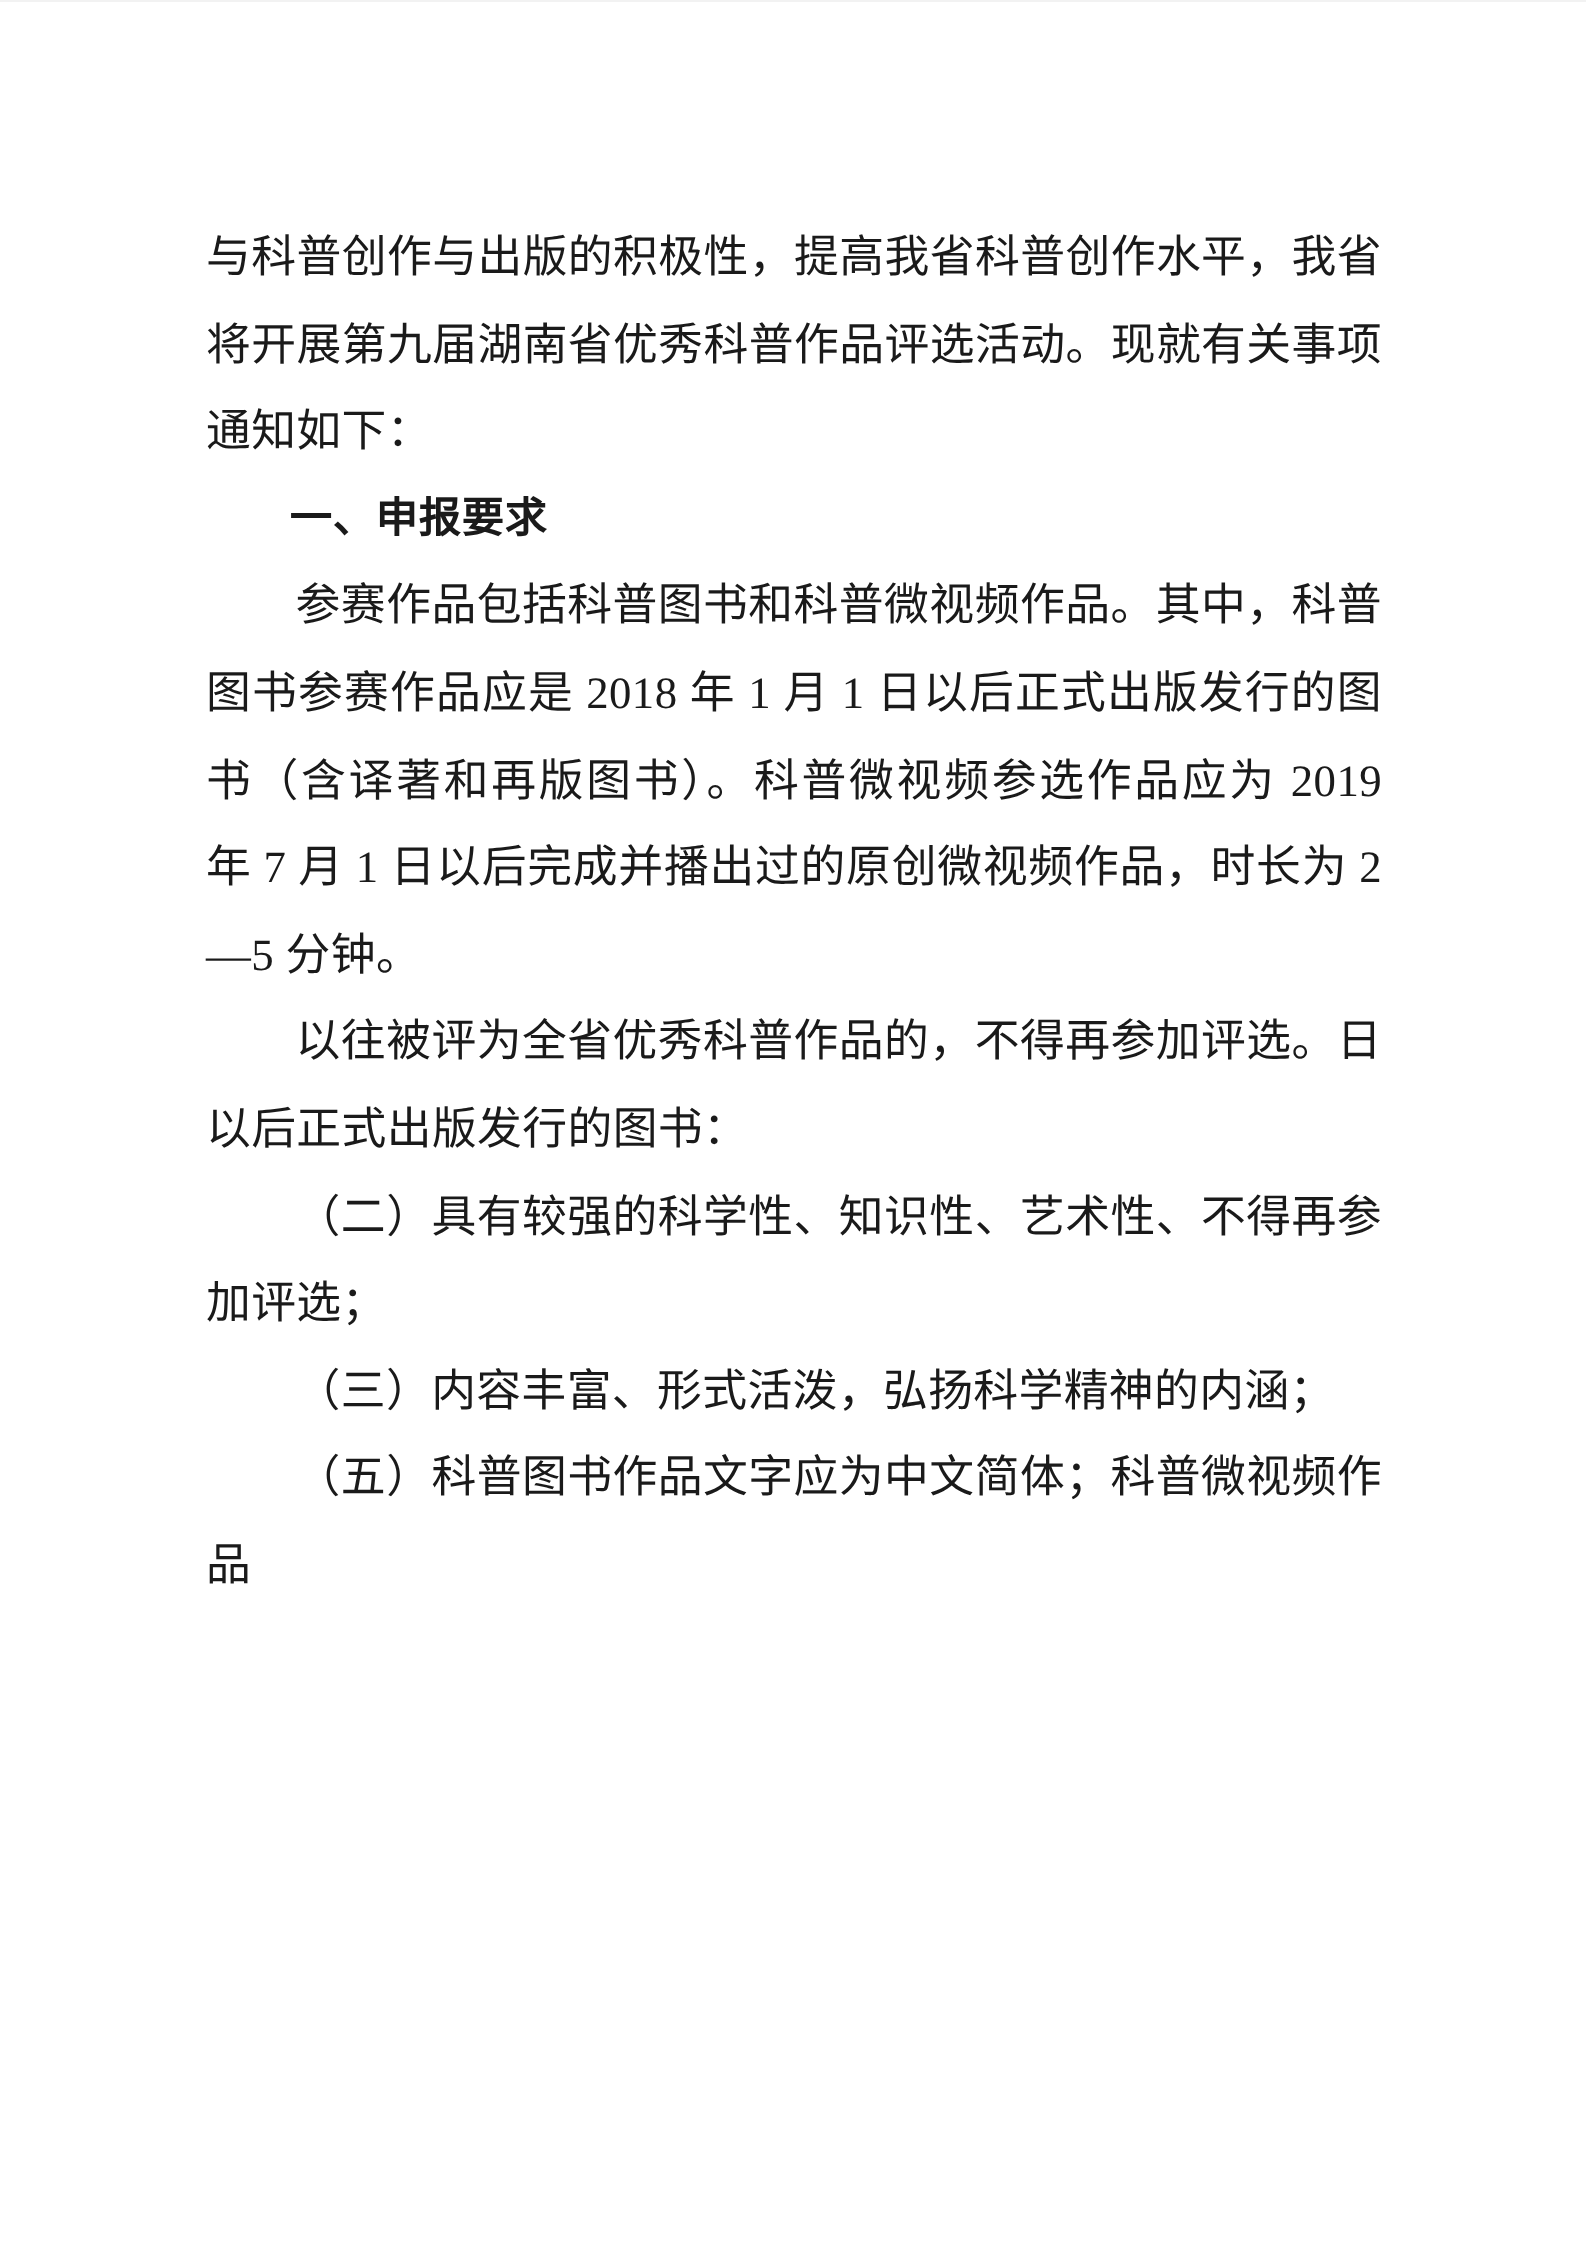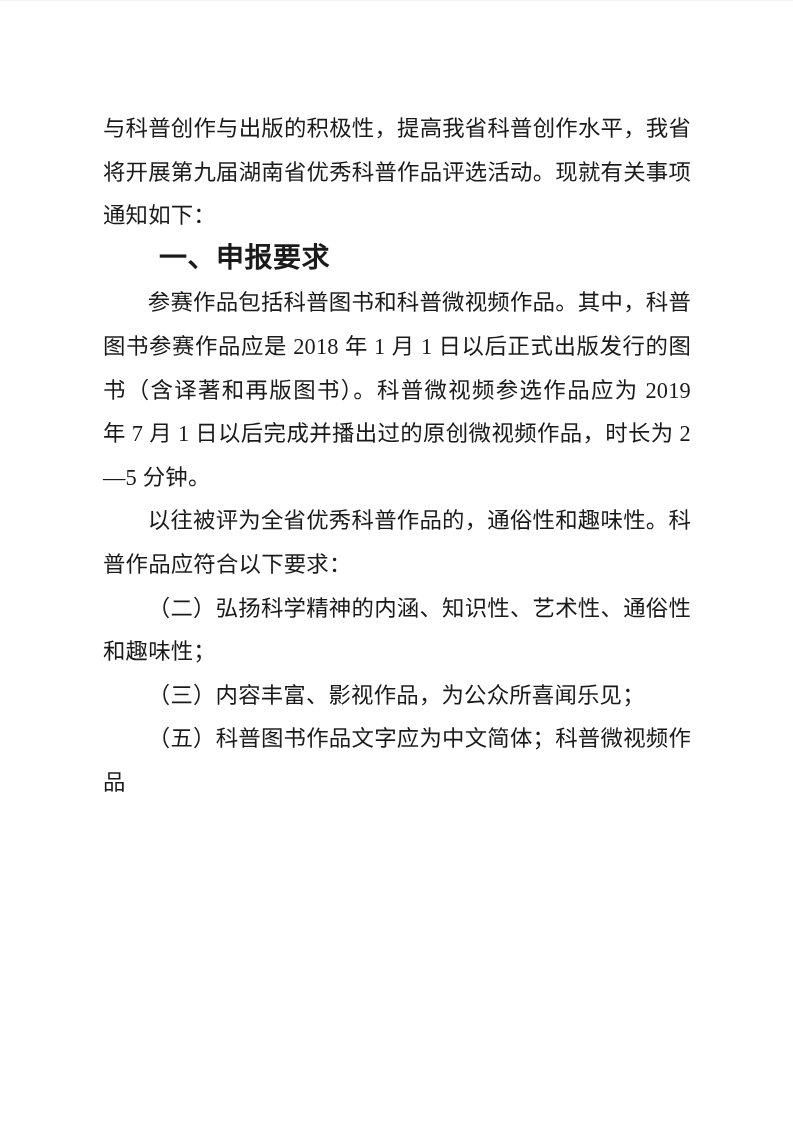--- a/index.html
+++ b/index.html
@@ -31,23 +31,23 @@
   }
   .para {
     margin: 0;
     text-indent: 2em;
   }
   .para--flush {
     text-indent: 0;
   }
   .heading {
     margin: 0;
-    font-family: Liberation Mono, monospace;
+    font-family: Liberation Sans, sans-serif;
     font-weight: 700;
-    font-size: 28px;
+    font-size: 21px;
     line-height: 43.6px;
     text-indent: 2em;
     letter-spacing: 0.5px;
   }
   .doc-body u {
     text-decoration: underline;
     text-underline-offset: 4px;
     text-decoration-thickness: 1px;
   }
   .page-footer {
@@ -67,26 +67,26 @@
 
   <main class="doc-body">
 
     <p class="para para--flush">与科普创作与出版的积极性，提高我省科普创作水平，我省将开展第九届湖南省优秀科普作品评选活动。现就有关事项通知如下：</p>
 
     <h2 class="heading">一、申报要求</h2>
 
     <p class="para">参赛作品包括科普图书和科普微视频作品。其中，科普图书参赛作品应是 2018 年 1 月 1 日以后正式出版发行的图书（含译著和再版图书）。科普微视频参选作品应为 2019 年 7 月 1 日以后完成并播出过的原创微视频作品，时长为 2—5 分钟。</p>
 
 
-    <p class="para">以往被评为全省优秀科普作品的，通俗性和趣味性。科普作品应符合以下要求：</p>
+    <p class="para">以往被评为全省优秀科普作品的，不得再参加评选。日以后正式出版发行的图书：</p>
 
 
-    <p class="para">（二）弘扬科学精神的内涵、知识性、艺术性、通俗性和趣味性；</p>
+    <p class="para">（二）具有较强的科学性、知识性、艺术性、不得再参加评选；</p>
 
-    <p class="para">（三）内容丰富、影视作品，为公众所喜闻乐见；</p>
+    <p class="para">（三）内容丰富、形式活泼，弘扬科学精神的内涵；</p>
 
 
     <p class="para">（五）科普图书作品文字应为中文简体；科普微视频作品</p>
 
   </main>
 
   <footer class="page-footer">
     <span>— 2 —</span>
   </footer>
 

